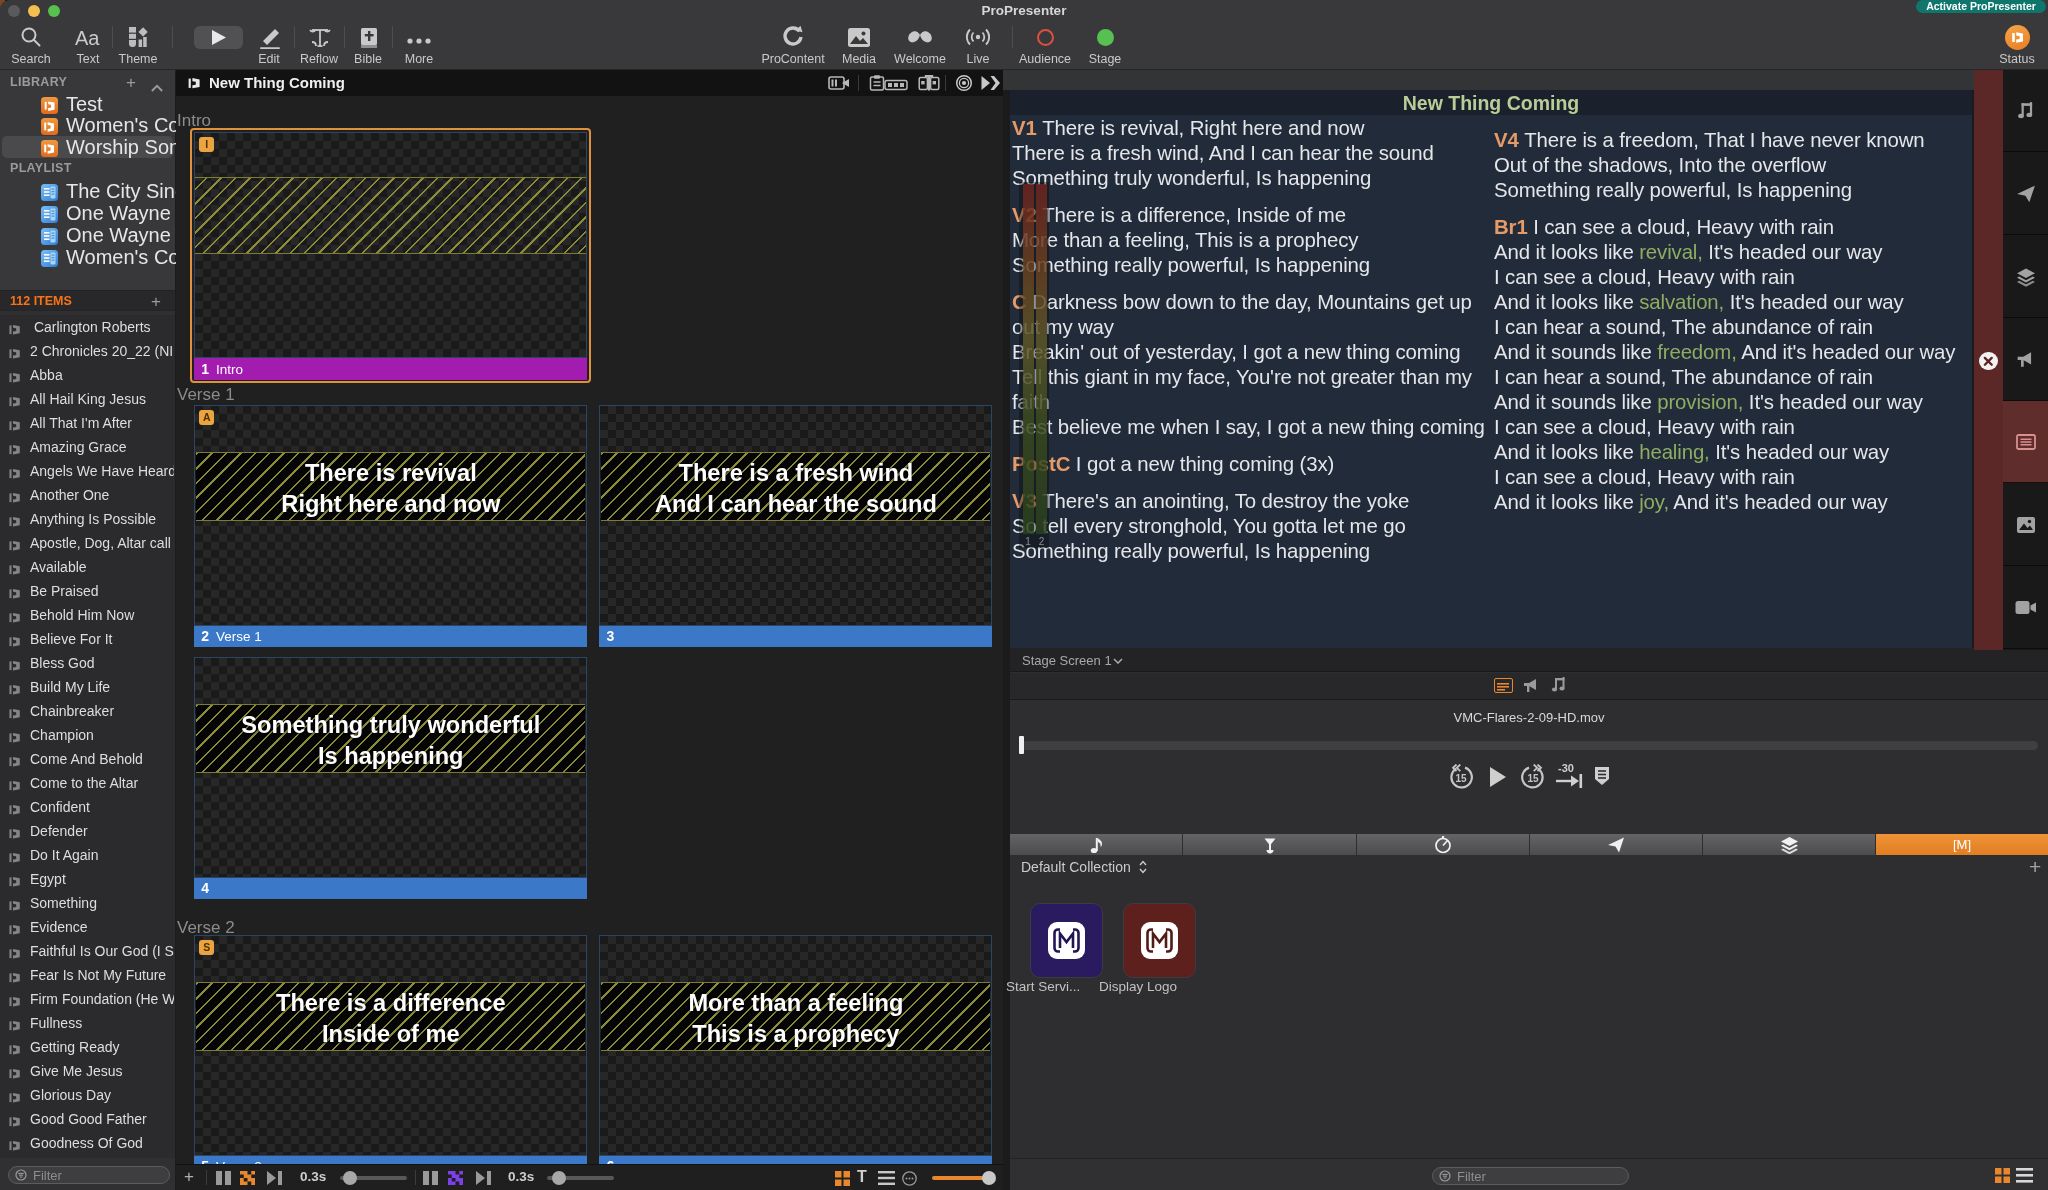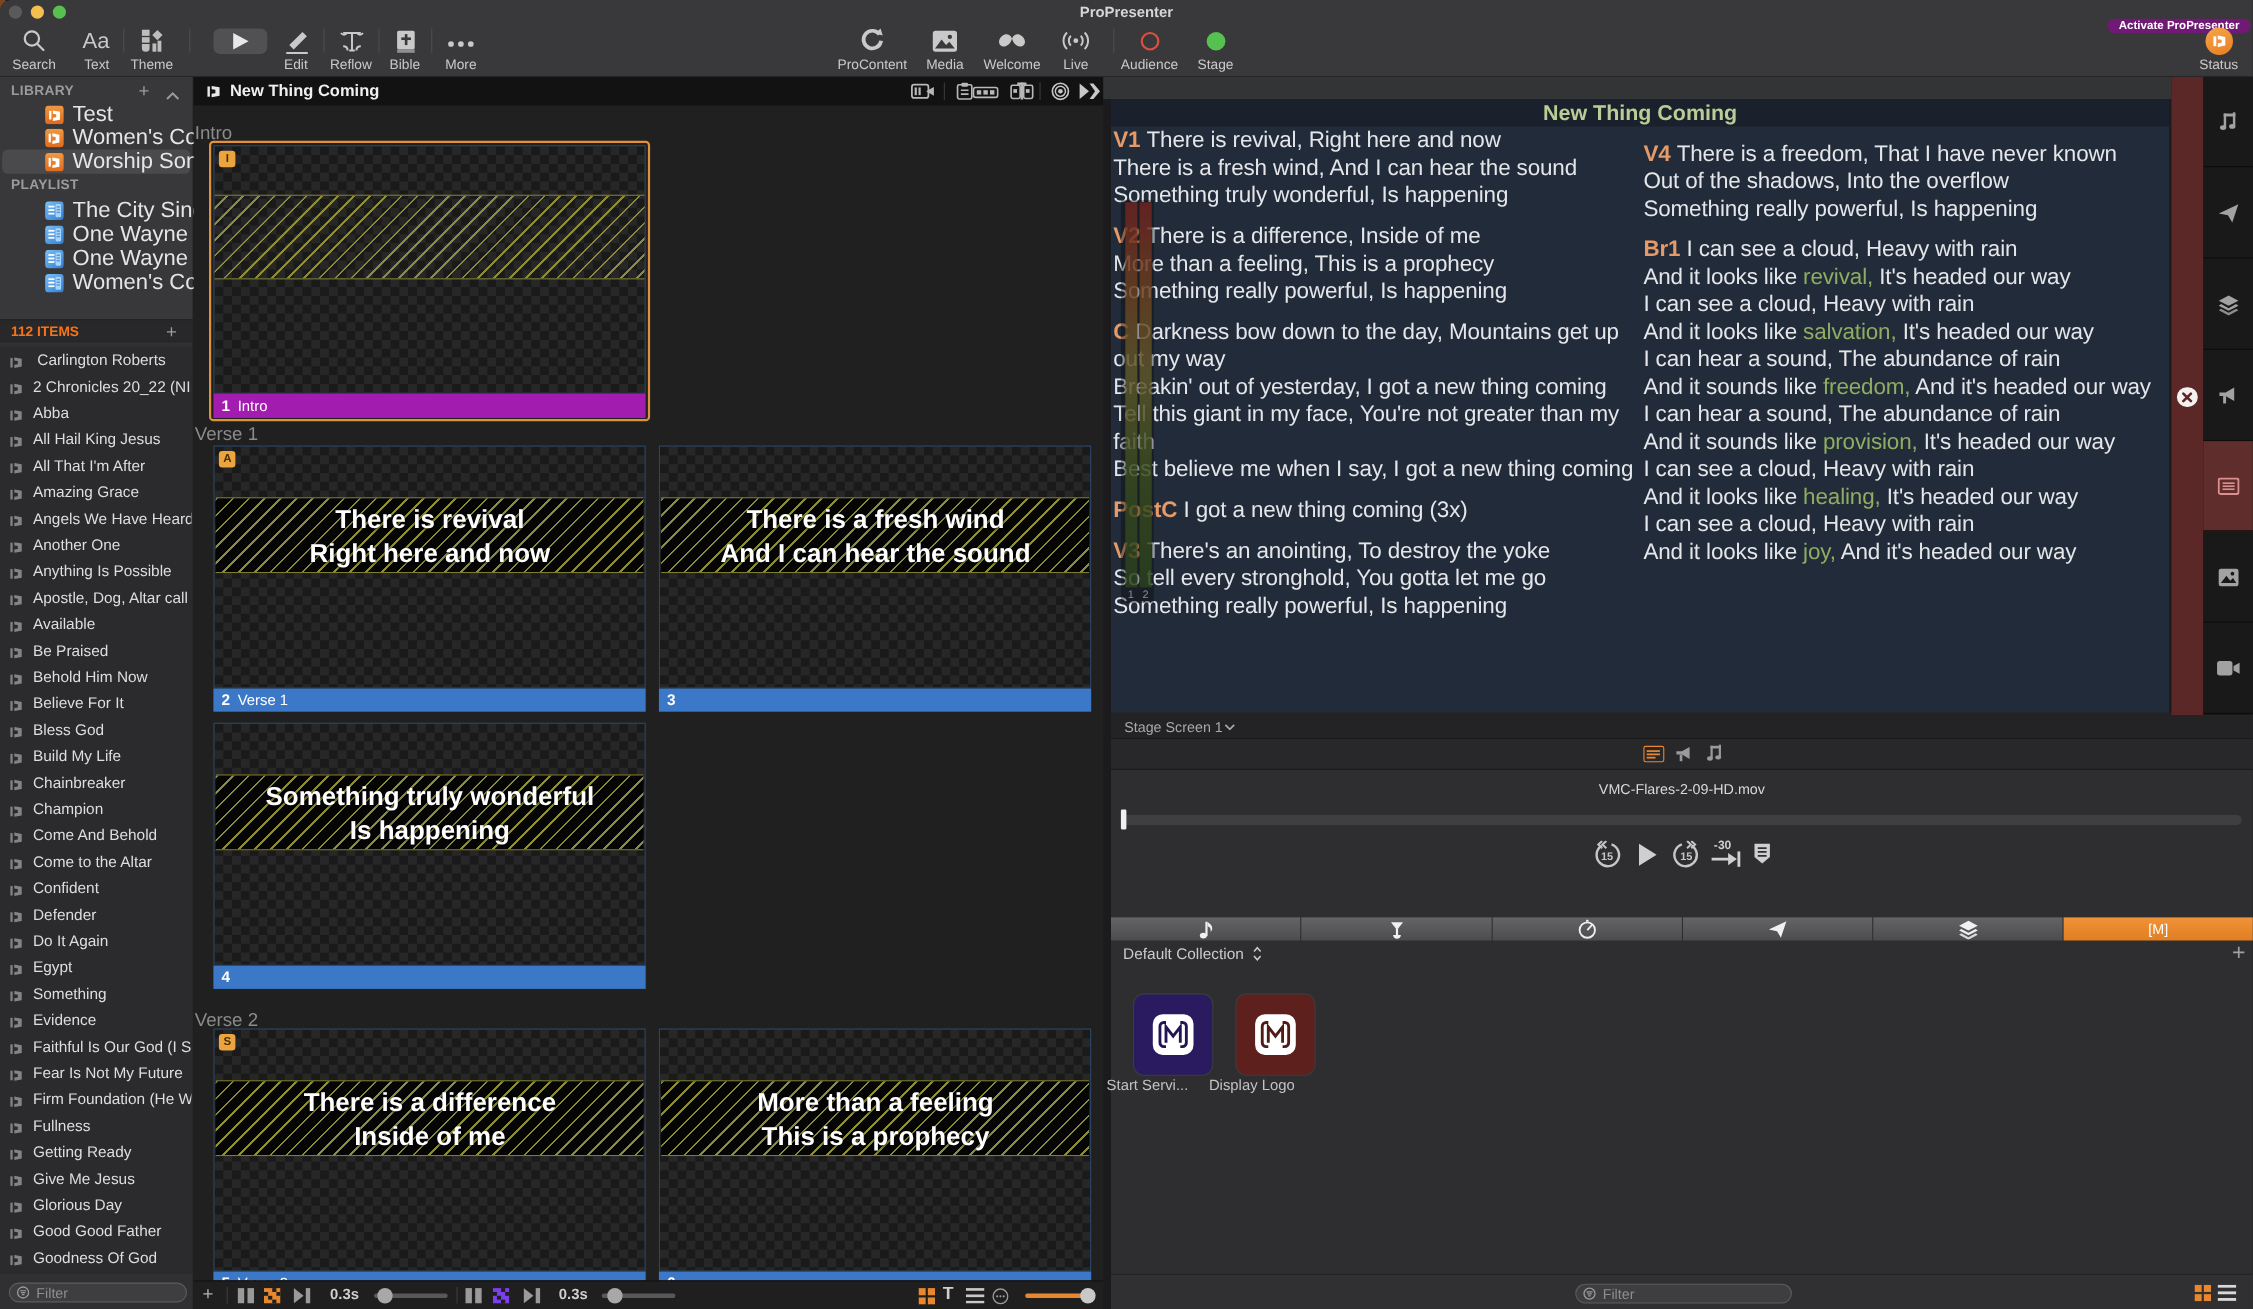--- a/index.html
+++ b/index.html
@@ -73,21 +73,21 @@
   <div class="abs" style="left:0;top:0;width:10px;height:20px;background:#101010;"></div>
   <div class="abs" style="left:0;top:0;width:5px;height:9px;background:#7e4620;"></div>
   <div class="abs" style="left:0;top:0;width:20px;height:40px;background:#39393b;border-top-left-radius:9px;"></div>
 
   <div class="abs" style="left:8px;top:5px;width:12px;height:12px;border-radius:50%;background:#5a5a5c;"></div>
   <div class="abs" style="left:28px;top:5px;width:12px;height:12px;border-radius:50%;background:#f5bf4f;"></div>
   <div class="abs" style="left:48px;top:5px;width:12px;height:12px;border-radius:50%;background:#57c14f;"></div>
 
   <div class="abs" style="left:924px;top:3px;width:200px;text-align:center;color:#d6d6d6;font-size:13.5px;font-weight:bold;">ProPresenter</div>
 
-  <div class="abs" style="left:1916px;top:0;width:130px;height:13px;border-radius:7px;background:#701a75;color:#fff;font-size:10.5px;font-weight:bold;text-align:center;line-height:13px;margin-top:17px;">Activate ProPresenter</div>
+  <div class="abs" style="left:1916px;top:0;width:130px;height:13px;border-radius:7px;background:#0f766e;color:#fff;font-size:10.5px;font-weight:bold;text-align:center;line-height:13px;">Activate ProPresenter</div>
 
   <div class="abs" style="left:19px;top:25px;"><svg width="24" height="24" viewBox="0 0 24 24">
         <circle cx="10" cy="10" r="6.5" fill="none" stroke="#c9c9c9" stroke-width="2"></circle>
         <line x1="15" y1="15" x2="20.5" y2="20.5" stroke="#c9c9c9" stroke-width="2" stroke-linecap="round"></line>
       </svg></div>
   <div class="tlab" style="left:-19px;">Search</div>
   <div class="abs" style="left:75px;top:27px;color:#c9c9c9;font-size:20px;">Aa</div>
   <div class="tlab" style="left:38px;">Text</div>
   <div class="tdiv" style="left:112px;"></div>
   <div class="tdiv" style="left:172px;"></div>

